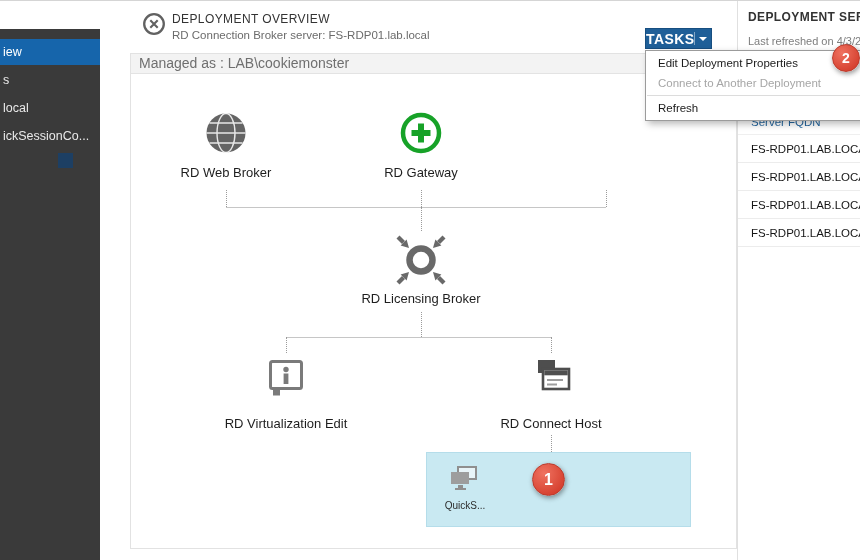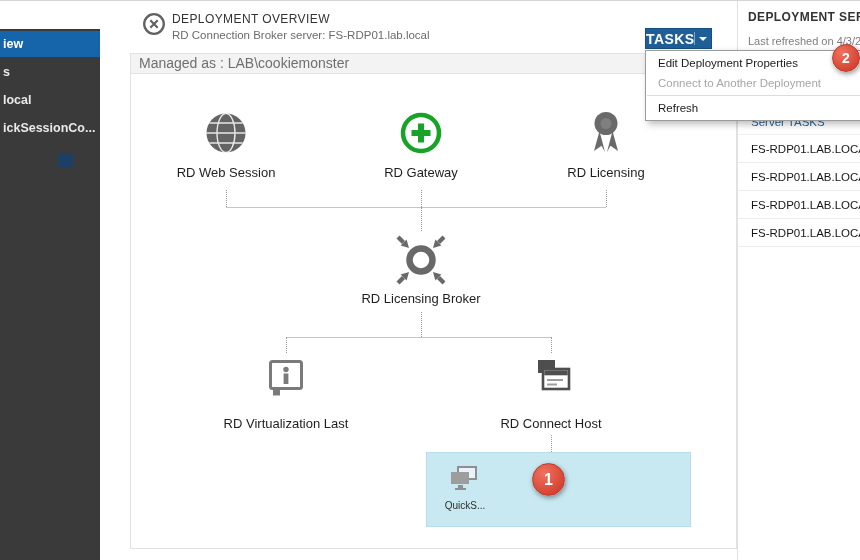--- a/index.html
+++ b/index.html
@@ -3,21 +3,21 @@
 <meta charset="utf-8">
 <style>
   * { box-sizing: border-box; margin: 0; padding: 0; }
   body { margin: 0; background: #fff; }
   .screen {
     position: relative; width: 860px; height: 560px; background: #ffffff;
     font-family: "Liberation Sans", "DejaVu Sans", sans-serif;
     overflow: hidden; border-top: 1px solid #d5d5d5;
   }
   
-  .sidebar { position: absolute; left: 0; top: 28px; width: 100px; height: 532px; background: #3a3a3a; padding-top: 2px; font-weight: bold; }
+  .sidebar { position: absolute; left: 0; top: 28px; width: 100px; height: 532px; background: #3a3a3a; padding-top: 10px; }
   .side-item { height: 26px; line-height: 26px; margin-bottom: 2px; color: #e9e9e9; font-size: 12.5px; padding-left: 3px; white-space: nowrap; overflow: hidden; cursor: pointer; }
   .side-item.selected { background: #1665ab; color: #ffffff; }
   .side-square { position: absolute; left: 58px; top: 124px; width: 15px; height: 15px; background: #1d3f63; }
   
   .hdr-icon { position: absolute; left: 142px; top: 11px; }
   .hdr-title { position: absolute; left: 172px; top: 11px; font-size: 12px; font-weight: normal; letter-spacing: .4px; color: #333; white-space: nowrap; }
   .hdr-sub { position: absolute; left: 172px; top: 28px; font-size: 11.5px; color: #6b6b6b; white-space: nowrap; }
   
   .tasks { position: absolute; left: 645px; top: 27px; width: 67px; height: 21px; background: #1f5f98; border: 1px solid #174e80; color: #fff; display: flex; align-items: center; z-index: 40; cursor: pointer; }
   .tasks-label { flex: 1; text-align: left; font-size: 14px; font-weight: bold; letter-spacing: .4px; }
@@ -96,40 +96,31 @@
     <div class="node" style="left:-5px;top:56px;height:80px">
       <svg width="46" height="46" viewBox="0 0 46 46">
         <circle cx="23" cy="23" r="19.5" fill="#646464"></circle>
         <g fill="none" stroke="#ffffff" stroke-width="1.4" opacity="0.85">
           <ellipse cx="23" cy="23" rx="9" ry="19.5"></ellipse>
           <line x1="3.5" y1="23" x2="42.5" y2="23"></line>
           <line x1="6.5" y1="13" x2="39.5" y2="13"></line>
           <line x1="6.5" y1="33" x2="39.5" y2="33"></line>
         </g>
       </svg>
-      <div class="nlabel" style="top:55px">RD Web Session</div>
+      <div class="nlabel" style="top:55px">RD Web Broker</div>
     </div>
 
     <div class="node" style="left:190px;top:56px;height:80px">
       <svg width="46" height="46" viewBox="0 0 46 46">
         <circle cx="23" cy="23" r="18" fill="#ffffff" stroke="#17a228" stroke-width="4.5"></circle>
         <path d="M23 13.5 V32.5 M13.5 23 H32.5" stroke="#17a228" stroke-width="6"></path>
       </svg>
       <div class="nlabel" style="top:55px">RD Gateway</div>
     </div>
 
-    <div class="node" style="left:375px;top:56px;height:80px">
-      <svg width="40" height="46" viewBox="0 0 40 46">
-        <path d="M13.5 21 L8 41 L15.5 35.8 L19 42 Z" fill="#6a6a6a"></path>
-        <path d="M26.5 21 L32 41 L24.5 35.8 L21 42 Z" fill="#6a6a6a"></path>
-        <circle cx="20" cy="13.5" r="11.5" fill="#6a6a6a"></circle>
-        <circle cx="20" cy="13.5" r="5.5" fill="#7f7f7f"></circle>
-      </svg>
-      <div class="nlabel" style="top:55px">RD Licensing</div>
-    </div>
 
     <div class="node" style="left:190px;top:180px;height:80px">
       <svg width="52" height="52" viewBox="0 0 52 52">
         <circle cx="26" cy="26" r="11.5" fill="none" stroke="#696969" stroke-width="6.5"></circle>
         <defs>
           <g id="brk-arrow">
             <path d="M3 3 L8.5 8.5" stroke="#696969" stroke-width="4.2"></path>
             <path d="M14 14 L5.6 11.6 L11.6 5.6 Z" fill="#696969"></path>
           </g>
         </defs>
@@ -141,21 +132,21 @@
       <div class="nlabel" style="top:57px">RD Licensing Broker</div>
     </div>
 
     <div class="node" style="left:55px;top:303px;height:80px">
       <svg width="40" height="44" viewBox="0 0 40 44">
         <rect x="4.5" y="4.5" width="31" height="27" rx="2" fill="#ffffff" stroke="#7a7a7a" stroke-width="3"></rect>
         <rect x="7" y="31.5" width="7" height="7" fill="#7a7a7a"></rect>
         <circle cx="20" cy="12.5" r="2.7" fill="#7a7a7a"></circle>
         <rect x="17.6" y="16.5" width="4.8" height="10.5" fill="#7a7a7a"></rect>
       </svg>
-      <div class="nlabel" style="top:59px">RD Virtualization Last</div>
+      <div class="nlabel" style="top:59px">RD Virtualization Edit</div>
     </div>
 
     <div class="node" style="left:320px;top:303px;height:80px">
       <svg width="44" height="44" viewBox="0 0 44 44">
         <rect x="9" y="3" width="17" height="13" fill="#4e4e4e"></rect>
         <rect x="14" y="12" width="26" height="20" fill="#ffffff" stroke="#4e4e4e" stroke-width="2.6"></rect>
         <rect x="15.3" y="13.3" width="23.4" height="5" fill="#4e4e4e"></rect>
         <line x1="18" y1="23" x2="34" y2="23" stroke="#9d9d9d" stroke-width="2"></line>
         <line x1="18" y1="27.5" x2="28" y2="27.5" stroke="#9d9d9d" stroke-width="2"></line>
       </svg>
@@ -170,21 +161,21 @@
         <rect x="8" y="24" width="11" height="2" fill="#8f8f8f"></rect>
       </svg>
       <div class="col-label">QuickS...</div>
       <div class="badge badge1">1</div>
     </div>
   </div>
 
   <div class="rp-divider"></div>
   <div class="rp-title">DEPLOYMENT SERVERS</div>
   <div class="rp-refresh">Last refreshed on 4/3/2015</div>
-  <div class="rp-col">Server TASKS</div>
+  <div class="rp-col">Server FQDN</div>
   <div class="rp-rows">
     <div class="rp-row">FS-RDP01.LAB.LOCAL</div>
     <div class="rp-row">FS-RDP01.LAB.LOCAL</div>
     <div class="rp-row">FS-RDP01.LAB.LOCAL</div>
     <div class="rp-row">FS-RDP01.LAB.LOCAL</div>
   </div>
 
   <div class="menu">
     <div class="menu-item">Edit Deployment Properties</div>
     <div class="menu-item disabled">Connect to Another Deployment</div>

